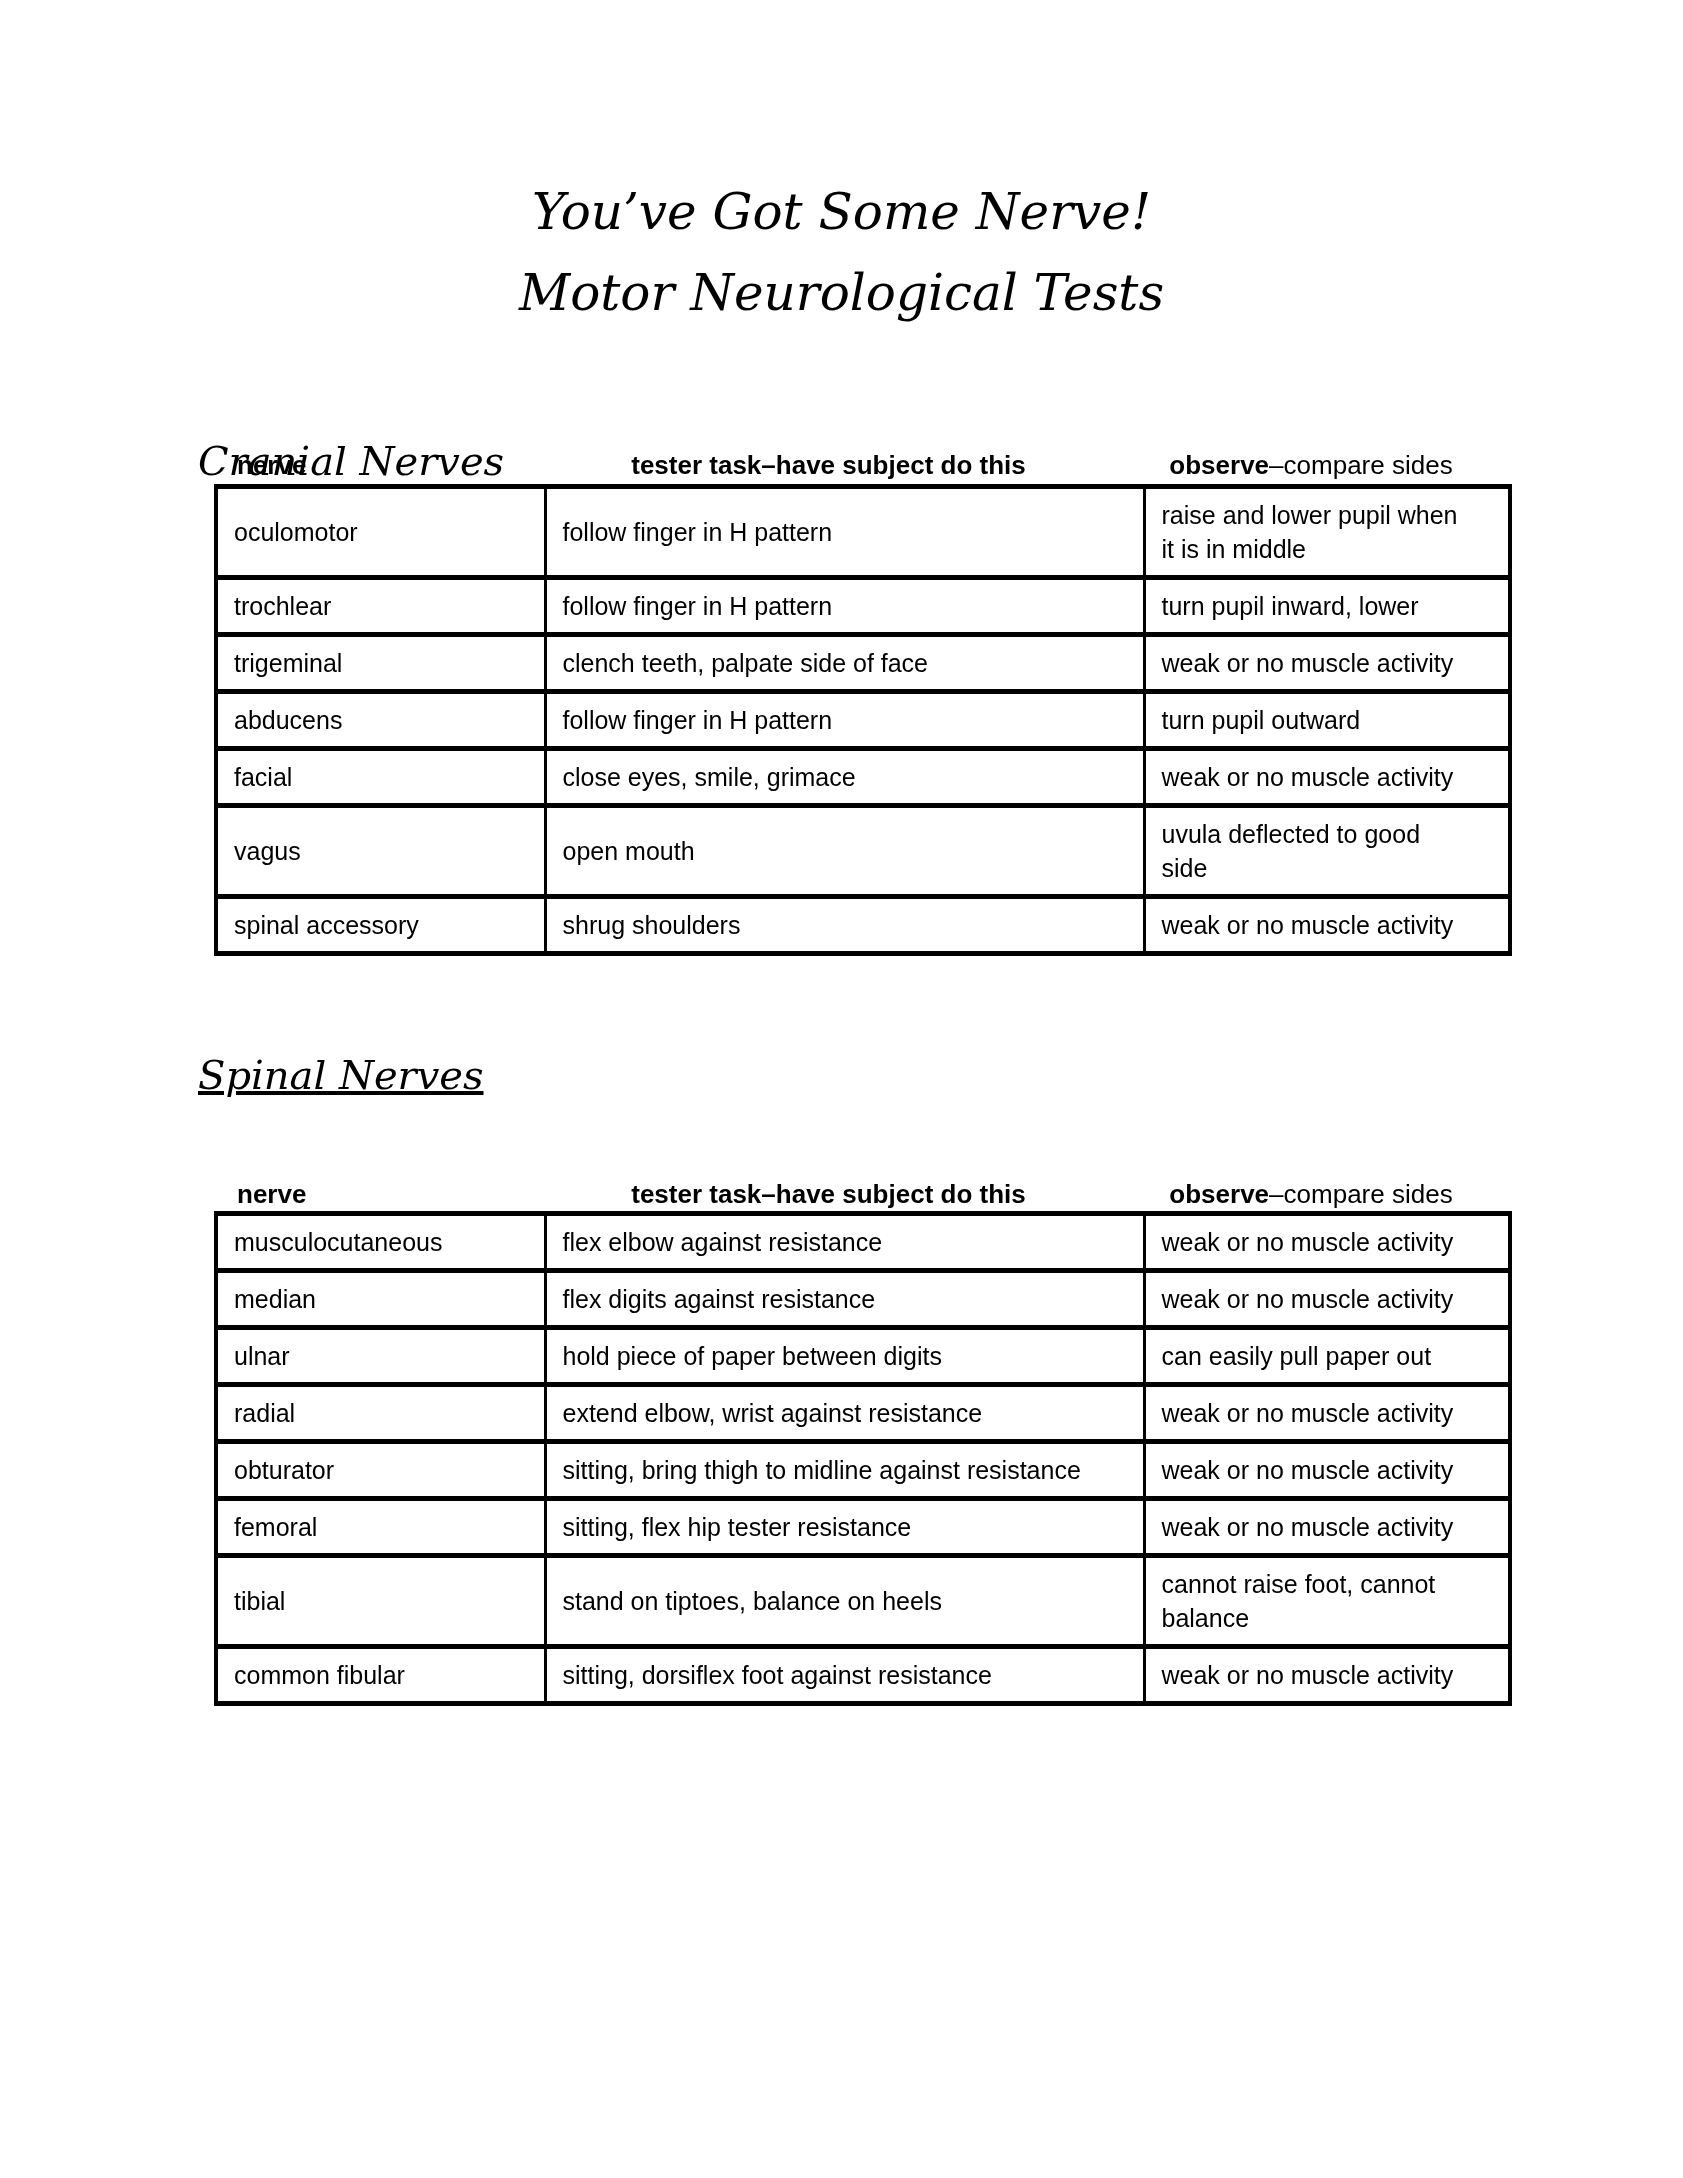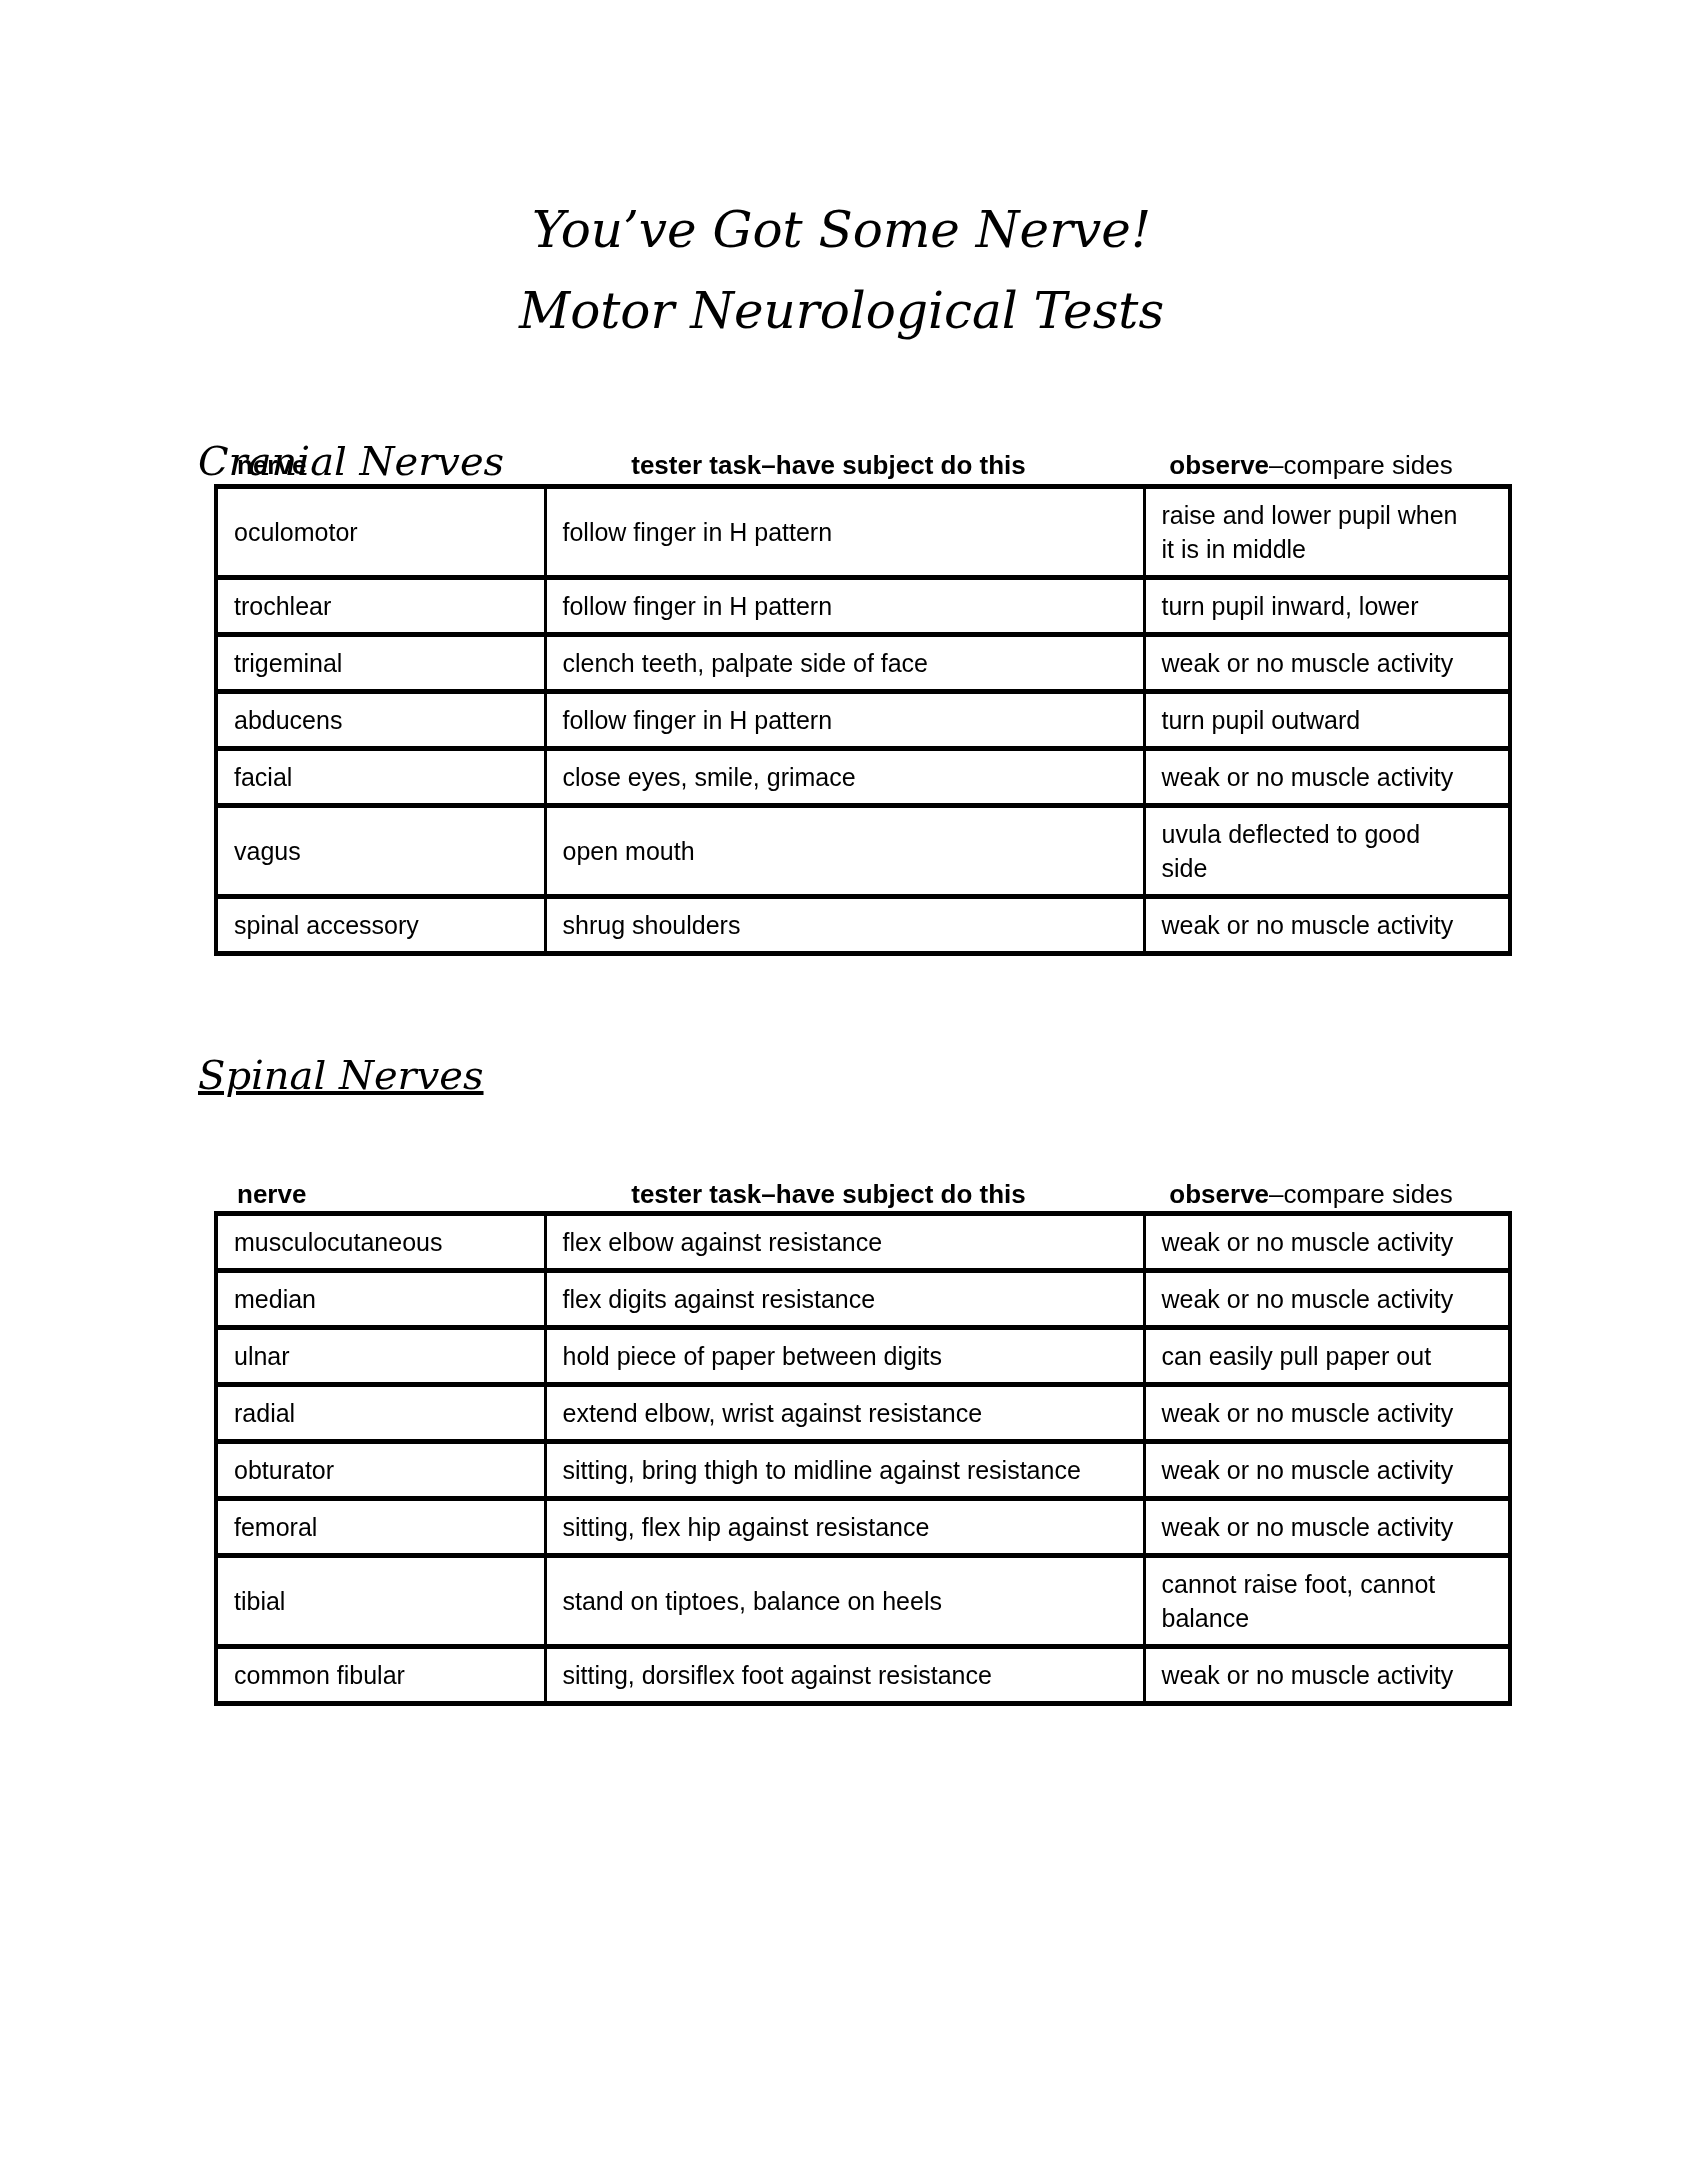--- a/index.html
+++ b/index.html
@@ -11,21 +11,21 @@
     position: relative;
     width: 1683px;
     height: 2178px;
     background: #ffffff;
     color: #000000;
     font-family: "Liberation Sans", sans-serif;
     overflow: hidden;
   }
   .doc-title {
     position: absolute;
-    top: 190px;
+    top: 172px;
     left: 0;
     width: 1683px;
     text-align: center;
     font-family: "DejaVu Serif", serif;
     font-style: italic;
     font-size: 50px;
     line-height: 81px;
     color: #000000;
   }
   .section-heading {
@@ -176,21 +176,21 @@
         <td>extend elbow, wrist against resistance</td>
         <td>weak or no muscle activity</td>
       </tr>
       <tr>
         <td>obturator</td>
         <td>sitting, bring thigh to midline against resistance</td>
         <td>weak or no muscle activity</td>
       </tr>
       <tr>
         <td>femoral</td>
-        <td>sitting, flex hip against resistance</td>
+        <td>sitting, flex hip tester resistance</td>
         <td>weak or no muscle activity</td>
       </tr>
       <tr>
         <td>tibial</td>
         <td>stand on tiptoes, balance on heels</td>
         <td>cannot raise foot, cannot
 balance</td>
       </tr>
       <tr>
         <td>common fibular</td>

